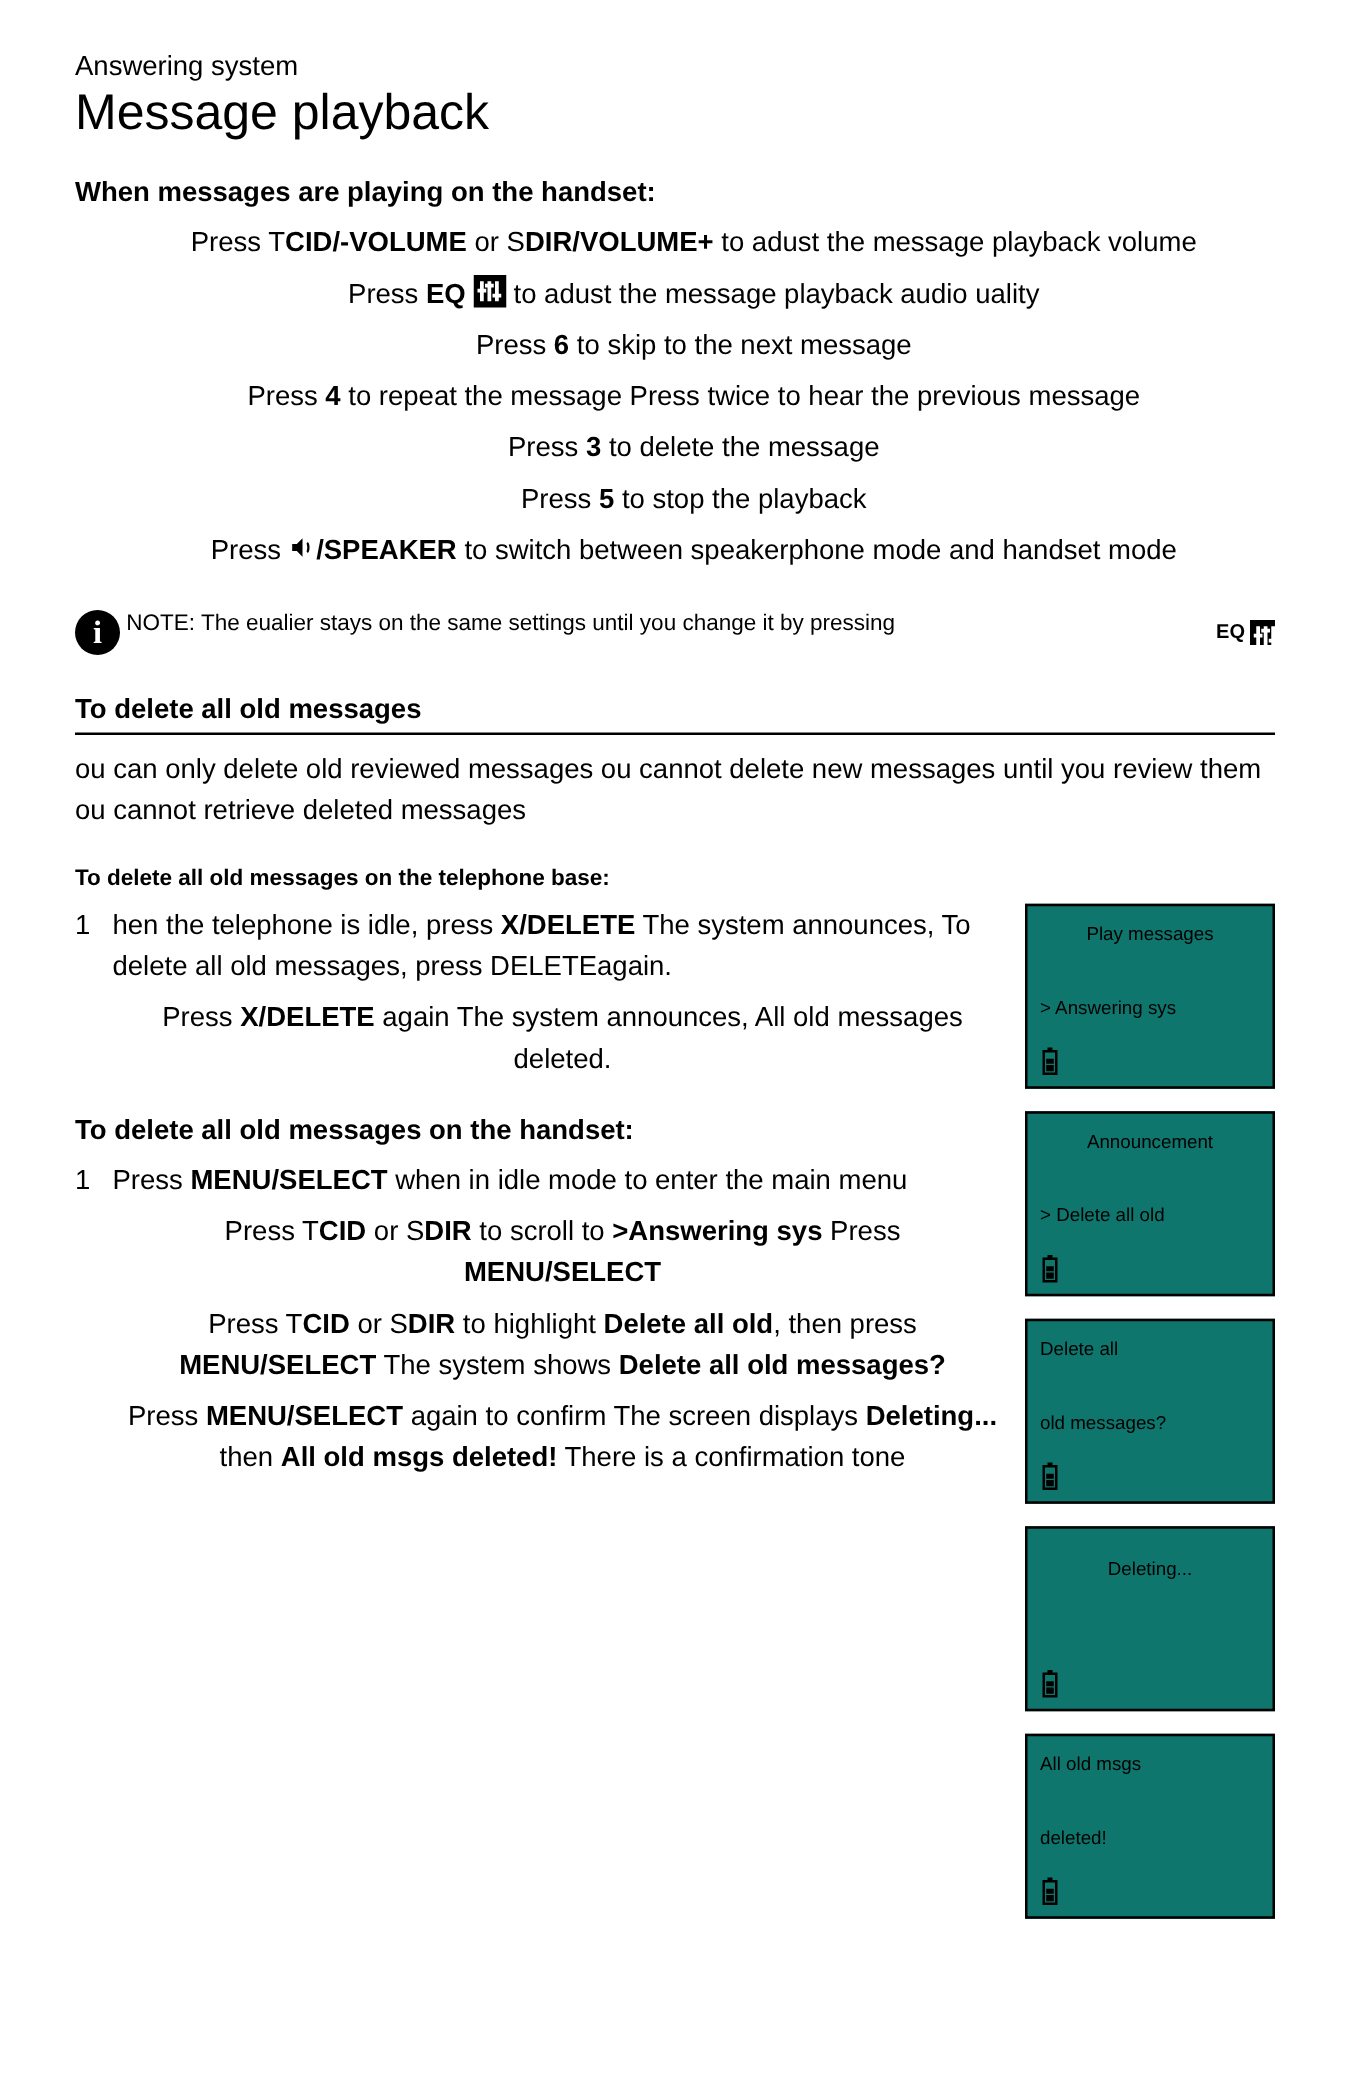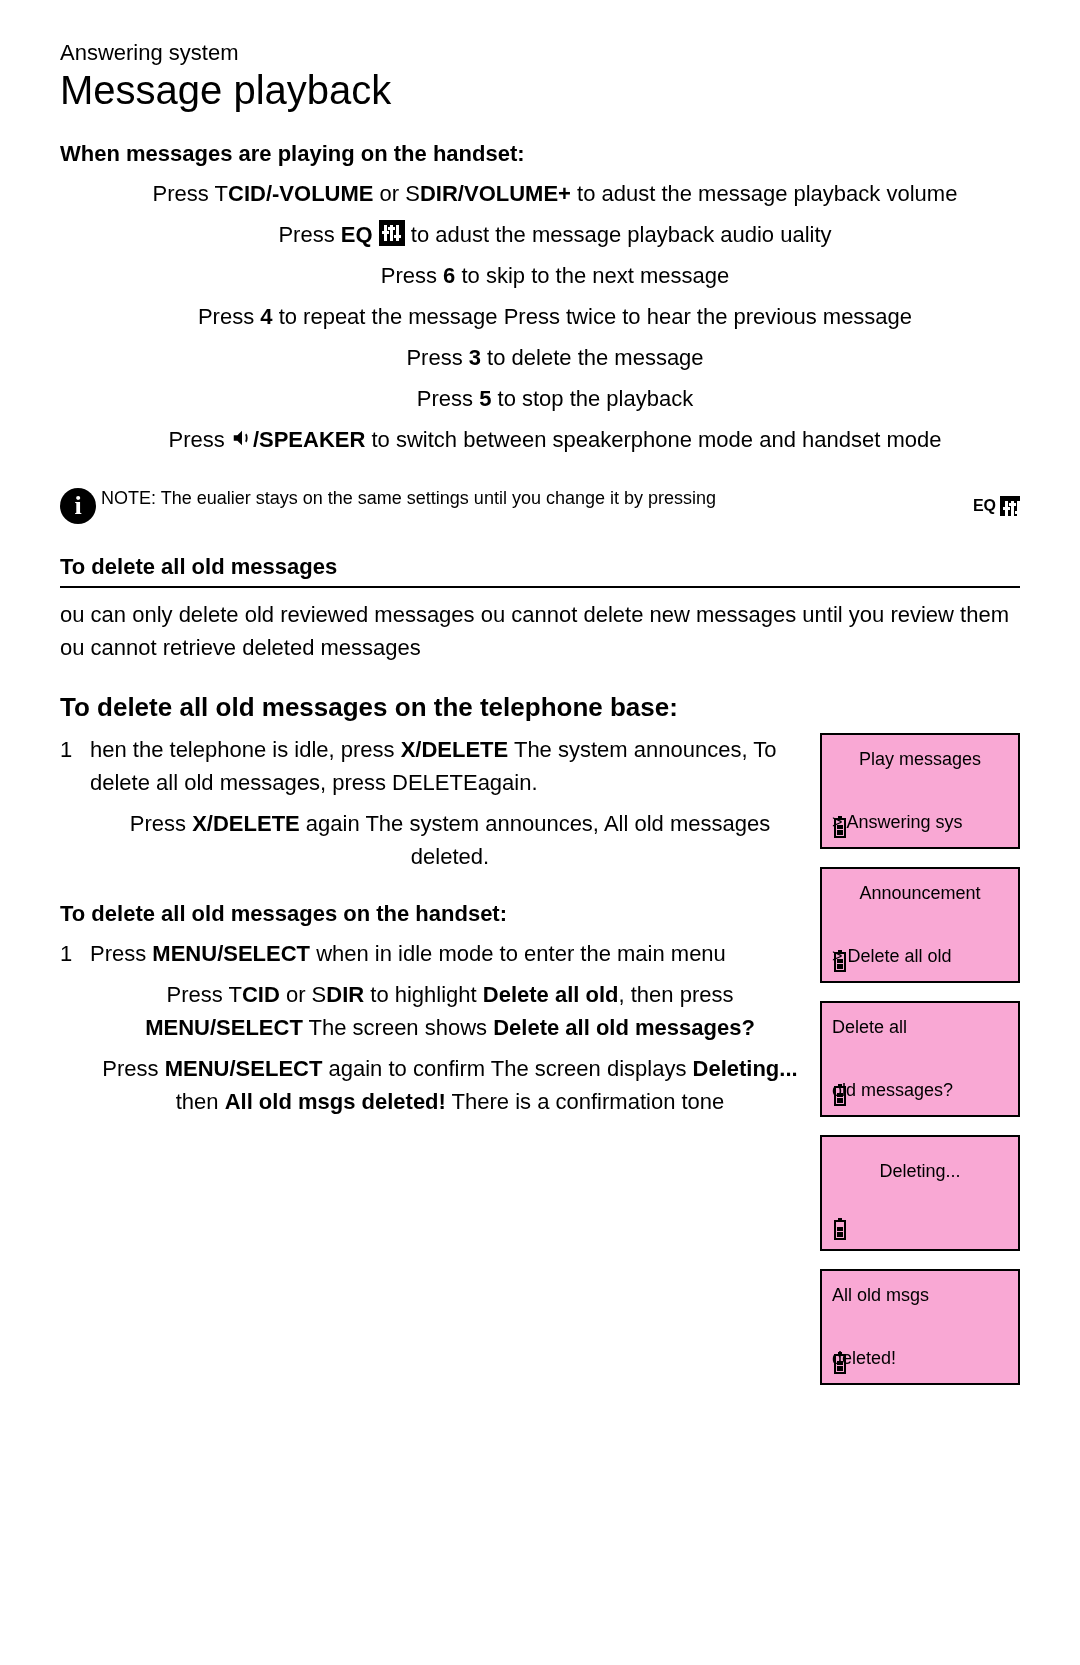--- a/index.html
+++ b/index.html
@@ -136,26 +136,26 @@
     min-width: 0;
   }
   .two-col .right {
     width: 200px;
     display: flex;
     flex-direction: column;
     gap: 18px;
   }
   .screen {
     border: 2px solid #000;
-    background: #f9a8d4;
-    height: 116px;
+    background: #0f766e;
+    height: 148px;
     position: relative;
     box-sizing: border-box;
     padding: 12px 10px 8px 10px;
-    font-size: 18px;
+    font-size: 15px;
     line-height: 1.4;
   }
   .screen .line1 { text-align: center; margin-bottom: 2px;}
   .screen .line2 { text-align: left;  white-space: nowrap; margin-top: 38px;}
   .screen.center .line1,
   .screen.center .line2 { text-align: left; }
   .battery-icon {
     position: absolute;
     left: 10px;
     bottom: 8px;
@@ -217,21 +217,21 @@
       <span>EQ</span>
       <span class="eq-icon"></span>
     </span>
   </div>
 
   <div style="margin-top:30px">
     <div class="section-heading" style="margin-bottom:2px">To delete all old messages</div>
     <hr class="divider">
     <p class="body-text">ou can only delete old reviewed messages ou cannot delete new messages until you review them ou cannot retrieve deleted messages</p>
 
-    <div class="section-heading" style="font-size:26px">To delete all old messages on the telephone base:</div>
+    <div class="section-heading" style="font-size:18px">To delete all old messages on the telephone base:</div>
 
     <div class="two-col">
       <div class="left">
 
         <div class="list-item">
           <div class="list-num">1</div>
           <div>
             <span>hen the    telephone is idle, press </span><span class="bold">X/DELETE</span><span> The system announces,  </span><span>To delete all old messages, press DELETEagain.</span>
           </div>
         </div>
@@ -241,23 +241,26 @@
 
         <div class="section-heading" style="font-size:22px">To delete all old messages on the handset:</div>
 
         <div class="list-item">
           <div class="list-num">1</div>
           <div>
             <span>Press </span><span class="bold">MENU/</span><span class="smallcaps">SELECT</span><span> when in idle mode to enter the main menu</span>
           </div>
         </div>
 
-
         <p class="body-text indent">
-          <span>Press </span><span>T</span><span class="smallcaps">CID</span><span> or </span><span>S</span><span class="smallcaps">DIR</span><span> to  highlight </span><span class="bold">Delete all old</span><span>, then press </span><span class="smallcaps">MENU</span><span class="bold">/SELECT</span><span> The screen  shows </span><span class="bold">Delete all old messages?</span>
+          <span>Press </span><span>T</span><span class="smallcaps">CID</span><span> or </span><span>S</span><span class="smallcaps">DIR</span><span> to scroll to </span><span class="bold">&gt;Answering sys</span><span> Press </span><br><span class="smallcaps">MENU</span><span class="bold">/SELECT</span>
+        </p>
+
+        <p class="body-text indent">
+          <span>Press </span><span>T</span><span class="smallcaps">CID</span><span> or </span><span>S</span><span class="smallcaps">DIR</span><span> to  highlight </span><span class="bold">Delete all old</span><span>, then press </span><span class="smallcaps">MENU</span><span class="bold">/SELECT</span><span> The system  shows </span><span class="bold">Delete all old messages?</span>
         </p>
 
         <p class="body-text indent">
           <span>Press </span><span class="smallcaps">MENU</span><span class="bold">/SELECT</span><span> again to confirm The screen    displays </span><span class="bold">Deleting...</span><span> then </span><span class="bold">All old msgs deleted!</span><span> There is  a confirmation tone</span>
         </p>
 
       </div>
 
       <div class="right">
         <div class="screen">

